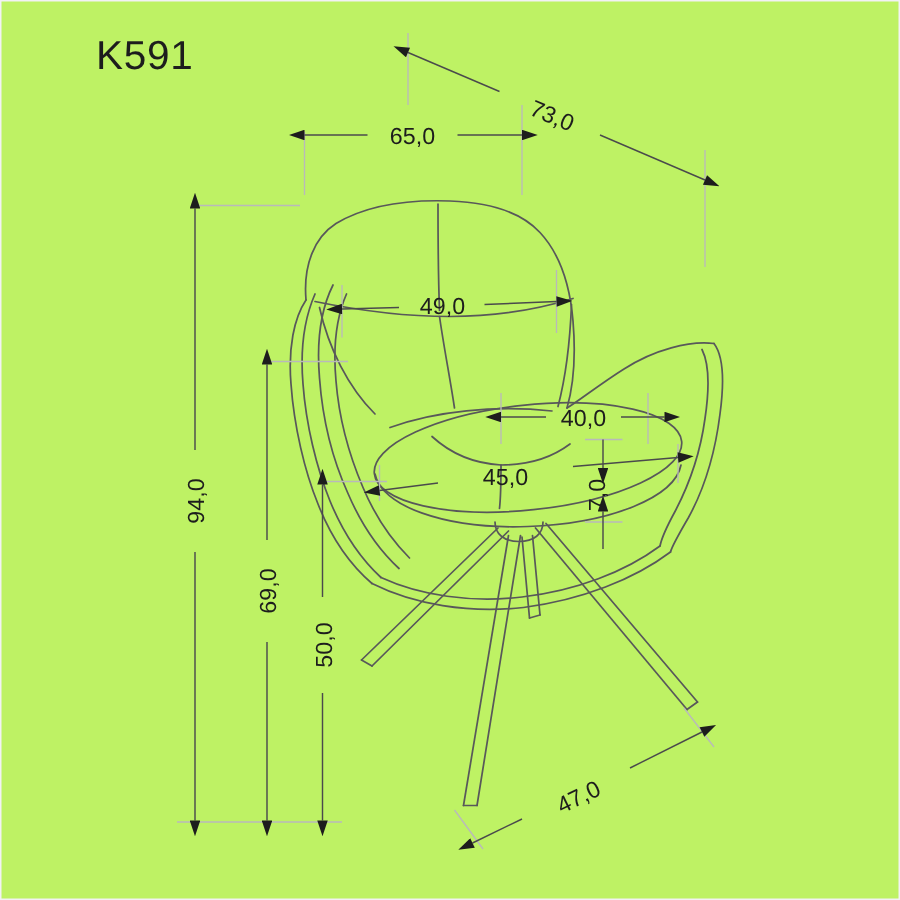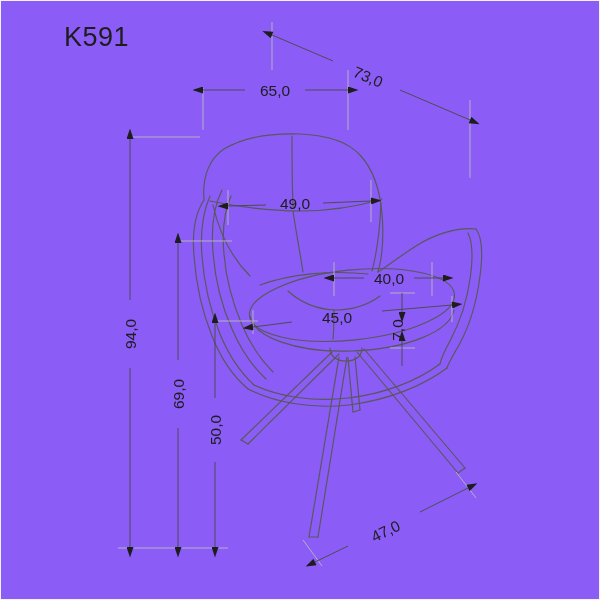--- a/index.html
+++ b/index.html
@@ -7,21 +7,21 @@
     padding: 0;
     background: #ffffff;
   }
   body {
     font-family: "Liberation Sans", sans-serif;
   }
   #drawing-page {
     position: relative;
     width: 600px;
     height: 600px;
-    background: #8b5cf6;
+    background: #bef264;
     overflow: hidden;
   }
   #frame-border {
     position: absolute;
     left: 0; top: 0;
     width: 600px; height: 600px;
     box-sizing: border-box;
     border: 1px solid #f2f2f4;
     pointer-events: none;
   }

